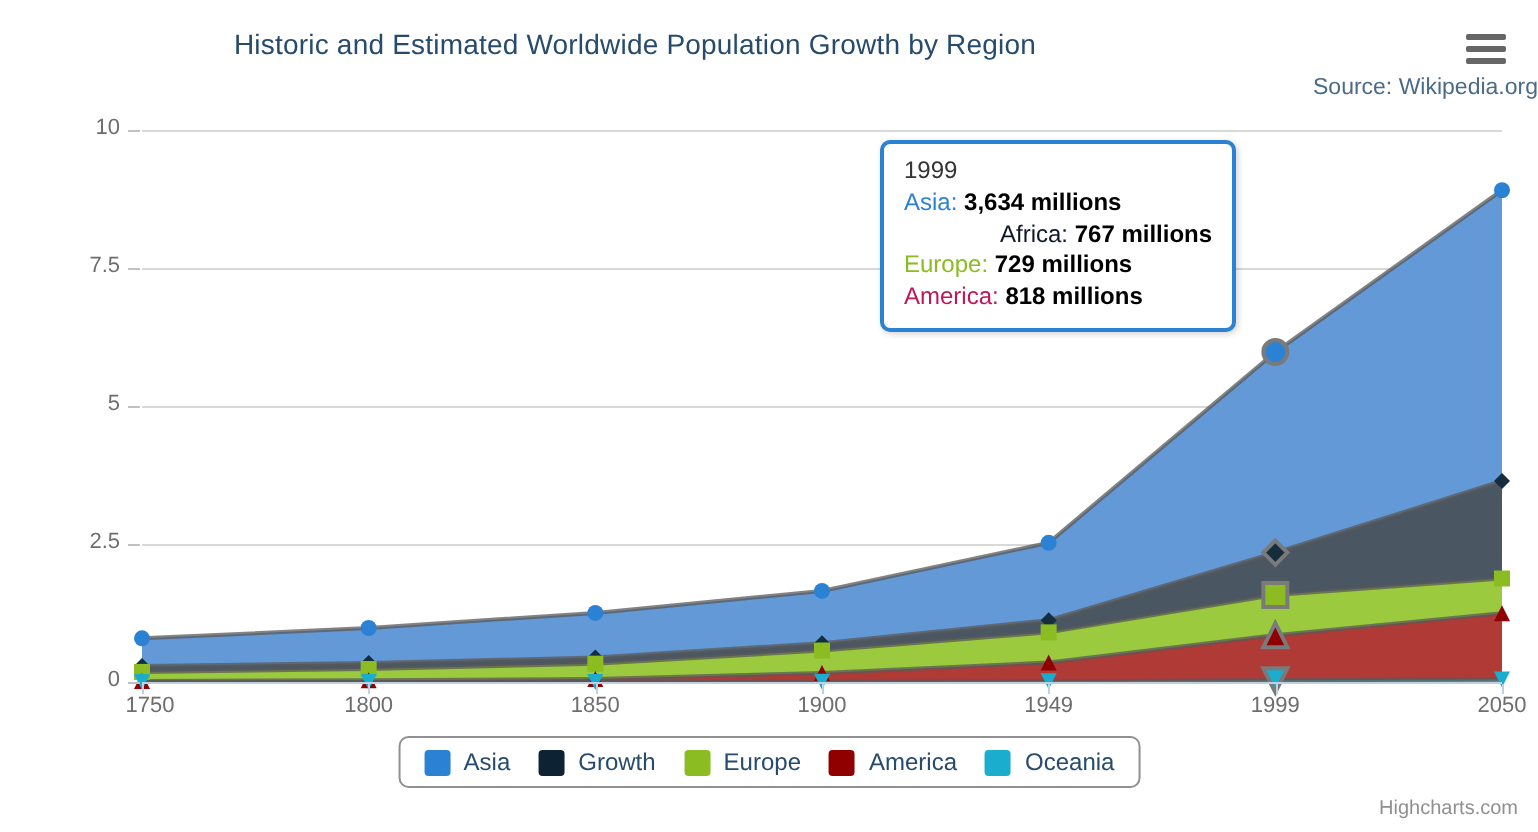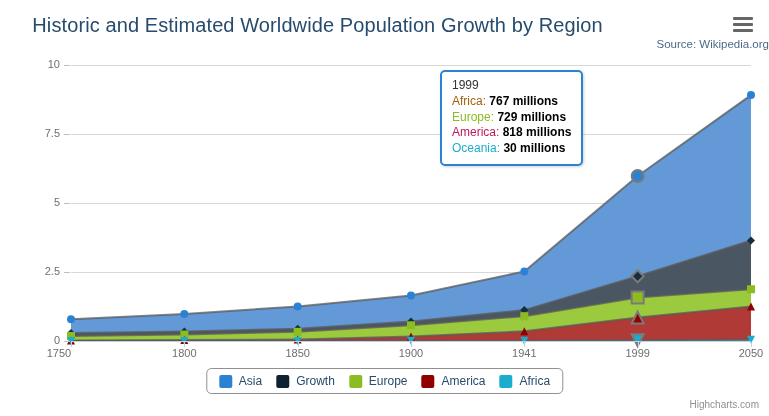--- a/index.html
+++ b/index.html
@@ -17,21 +17,21 @@
     background: #ffffff;
     overflow: hidden;
   }
   
   .chart-title {
     position: absolute;
     top: 14px;
     left: 0;
     width: 635px;
     text-align: center;
-    font-size: 20px;
+    font-size: 14px;
     color: #274b6d;
     font-weight: normal;
     letter-spacing: 0.1px;
   }
   .chart-subtitle {
     position: absolute;
     top: 38px;
     left: 0;
     width: 769px;
     text-align: right;
@@ -245,36 +245,36 @@
 
   <div id="y-labels">
       <div class="y-label" style="top: 335px; left: 16px; width: 44px;">0</div>
       <div class="y-label" style="top: 266px; left: 16px; width: 44px;">2.5</div>
       <div class="y-label" style="top: 197px; left: 16px; width: 44px;">5</div>
       <div class="y-label" style="top: 128px; left: 16px; width: 44px;">7.5</div>
       <div class="y-label" style="top: 59px; left: 16px; width: 44px;">10</div>
     </div>
 
   <div id="x-labels">
-      <div class="x-label" style="left: 59px;">1750</div>
+      <div class="x-label" style="left: 75px;">1750</div>
       <div class="x-label" style="left: 184.333px;">1800</div>
       <div class="x-label" style="left: 297.667px;">1850</div>
       <div class="x-label" style="left: 411px;">1900</div>
-      <div class="x-label" style="left: 524.333px;">1941</div>
+      <div class="x-label" style="left: 524.333px;">1949</div>
       <div class="x-label" style="left: 637.667px;">1999</div>
       <div class="x-label" style="left: 751px;">2050</div>
     </div>
 
   <div class="tooltip">
     <div class="tooltip-header">1999</div>
     <div id="tooltip-rows">
-        <div class="tooltip-row"><span class="tname" style="color: #a16207;">Africa: </span><span class="tval">767 millions</span></div>
+        <div class="tooltip-row"><span class="tname" style="color: rgb(43, 130, 212);">Asia: </span><span class="tval">3,634 millions</span></div>
+        <div class="tooltip-row"><span class="tname" style="color: #0f172a; margin-left: 48px;">Africa: </span><span class="tval">767 millions</span></div>
         <div class="tooltip-row"><span class="tname" style="color: rgb(139, 188, 33);">Europe: </span><span class="tval">729 millions</span></div>
         <div class="tooltip-row"><span class="tname" style="color: #be185d;">America: </span><span class="tval">818 millions</span></div>
-        <div class="tooltip-row"><span class="tname" style="color: rgb(26, 173, 206);">Oceania: </span><span class="tval">30 millions</span></div>
       </div>
   </div>
 
   <div class="legend" id="legend">
       <div class="legend-item">
         <span class="legend-swatch" style="background: rgb(43, 130, 212);"></span>
         <span class="legend-text">Asia</span>
       </div>
       <div class="legend-item">
         <span class="legend-swatch" style="background: rgb(13, 34, 51);"></span>
@@ -283,19 +283,19 @@
       <div class="legend-item">
         <span class="legend-swatch" style="background: rgb(139, 188, 33);"></span>
         <span class="legend-text">Europe</span>
       </div>
       <div class="legend-item">
         <span class="legend-swatch" style="background: rgb(145, 0, 0);"></span>
         <span class="legend-text">America</span>
       </div>
       <div class="legend-item">
         <span class="legend-swatch" style="background: rgb(26, 173, 206);"></span>
-        <span class="legend-text">Africa</span>
+        <span class="legend-text">Oceania</span>
       </div>
     </div>
 
   <div class="credits">Highcharts.com</div>
 
 </div>
 
 </body></html>

